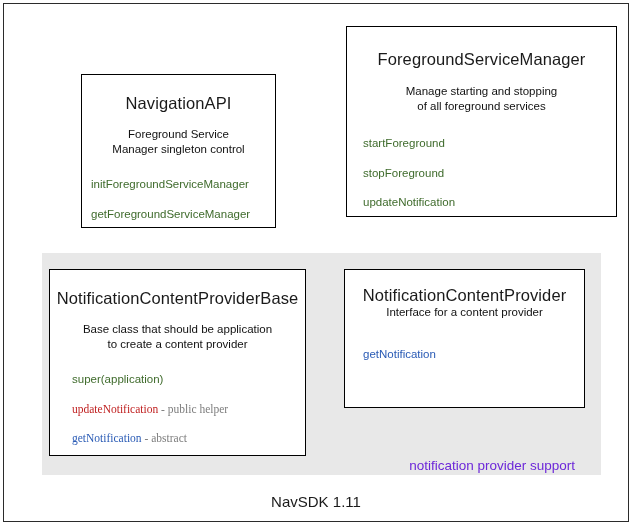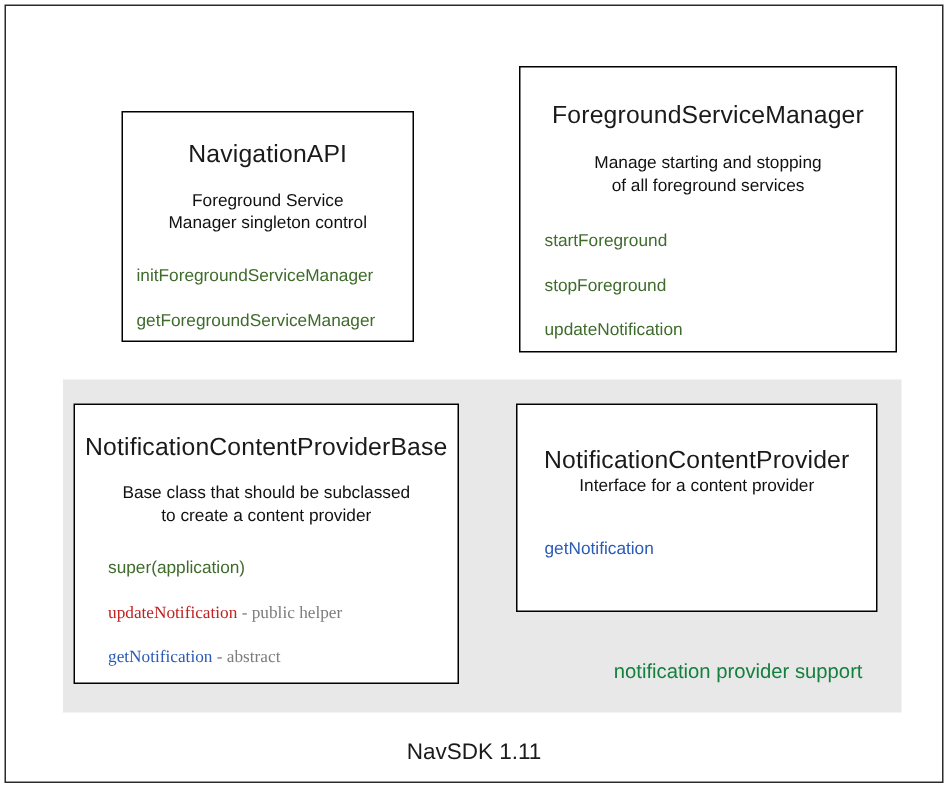--- a/index.html
+++ b/index.html
@@ -39,23 +39,23 @@
     left: 38px;
     top: 249px;
     width: 559px;
     height: 222px;
     background: #e8e8e8;
   }
 
   .group-label {
     position: absolute;
     right: 26px;
-    bottom: 20px;
+    bottom: 2px;
     font-size: 13.5px;
-    color: #15803d;
+    color: #6d28d9;
     white-space: nowrap;
   }
 
   
   .box {
     position: absolute;
     background: #ffffff;
     border: 1.6px solid #000000;
     box-sizing: border-box;
     text-align: center;
@@ -93,39 +93,39 @@
   
   #box-navigation-api {
     left: 77px; top: 70px; width: 195px; height: 154px;
   }
   #box-navigation-api .box-title { margin-top: 19px; }
   #box-navigation-api .box-desc  { margin-top: 14px; }
   #box-navigation-api .methods   { margin-top: 22px; padding-left: 9px; }
   #box-navigation-api .method + .method { margin-top: 18px; }
 
   #box-foreground-service-manager {
-    left: 342px; top: 40px; width: 252px; height: 191px;
+    left: 342px; top: 22px; width: 271px; height: 191px;
   }
   #box-foreground-service-manager .box-title { margin-top: 23px; }
   #box-foreground-service-manager .box-desc  { margin-top: 15px; }
   #box-foreground-service-manager .methods   { margin-top: 24px; padding-left: 16px; }
   #box-foreground-service-manager .method + .method { margin-top: 18px; }
 
   #box-notification-content-provider-base {
     left: 45px; top: 265px; width: 257px; height: 187px;
   }
   #box-notification-content-provider-base .box-title { margin-top: 19px; }
   #box-notification-content-provider-base .box-desc  { margin-top: 14px; }
   #box-notification-content-provider-base .methods   { margin-top: 22px; padding-left: 22px; }
   #box-notification-content-provider-base .method + .method { margin-top: 18px; font-family: Liberation Serif, serif; }
 
   #box-notification-content-provider {
     left: 340px; top: 265px; width: 241px; height: 139px;
   }
-  #box-notification-content-provider .box-title { margin-top: 28px; }
+  #box-notification-content-provider .box-title { margin-top: 16px; }
   #box-notification-content-provider .box-desc  { }
   #box-notification-content-provider .methods   { margin-top: 29px; padding-left: 18px; }
 
   
   .footer-caption {
     position: absolute;
     left: 0;
     right: 0;
     top: 489px;
     text-align: center;
@@ -174,21 +174,21 @@
         </div>
         <div class="method">
           <span class="m-green">updateNotification</span><span class="m-note"></span>
         </div>
       </div>
     </div>
 
     <div class="box" id="box-notification-content-provider-base">
       <div class="box-title">NotificationContentProviderBase</div>
       <div class="box-desc">
-        <div>Base class that should be subclassed</div>
+        <div>Base class that should be application</div>
         <div>to create a content provider</div>
       </div>
       <div class="methods">
         <div class="method">
           <span class="m-green">super(application)</span><span class="m-note"></span>
         </div>
         <div class="method">
           <span class="m-red">updateNotification</span><span class="m-note"> - public helper</span>
         </div>
         <div class="method">

